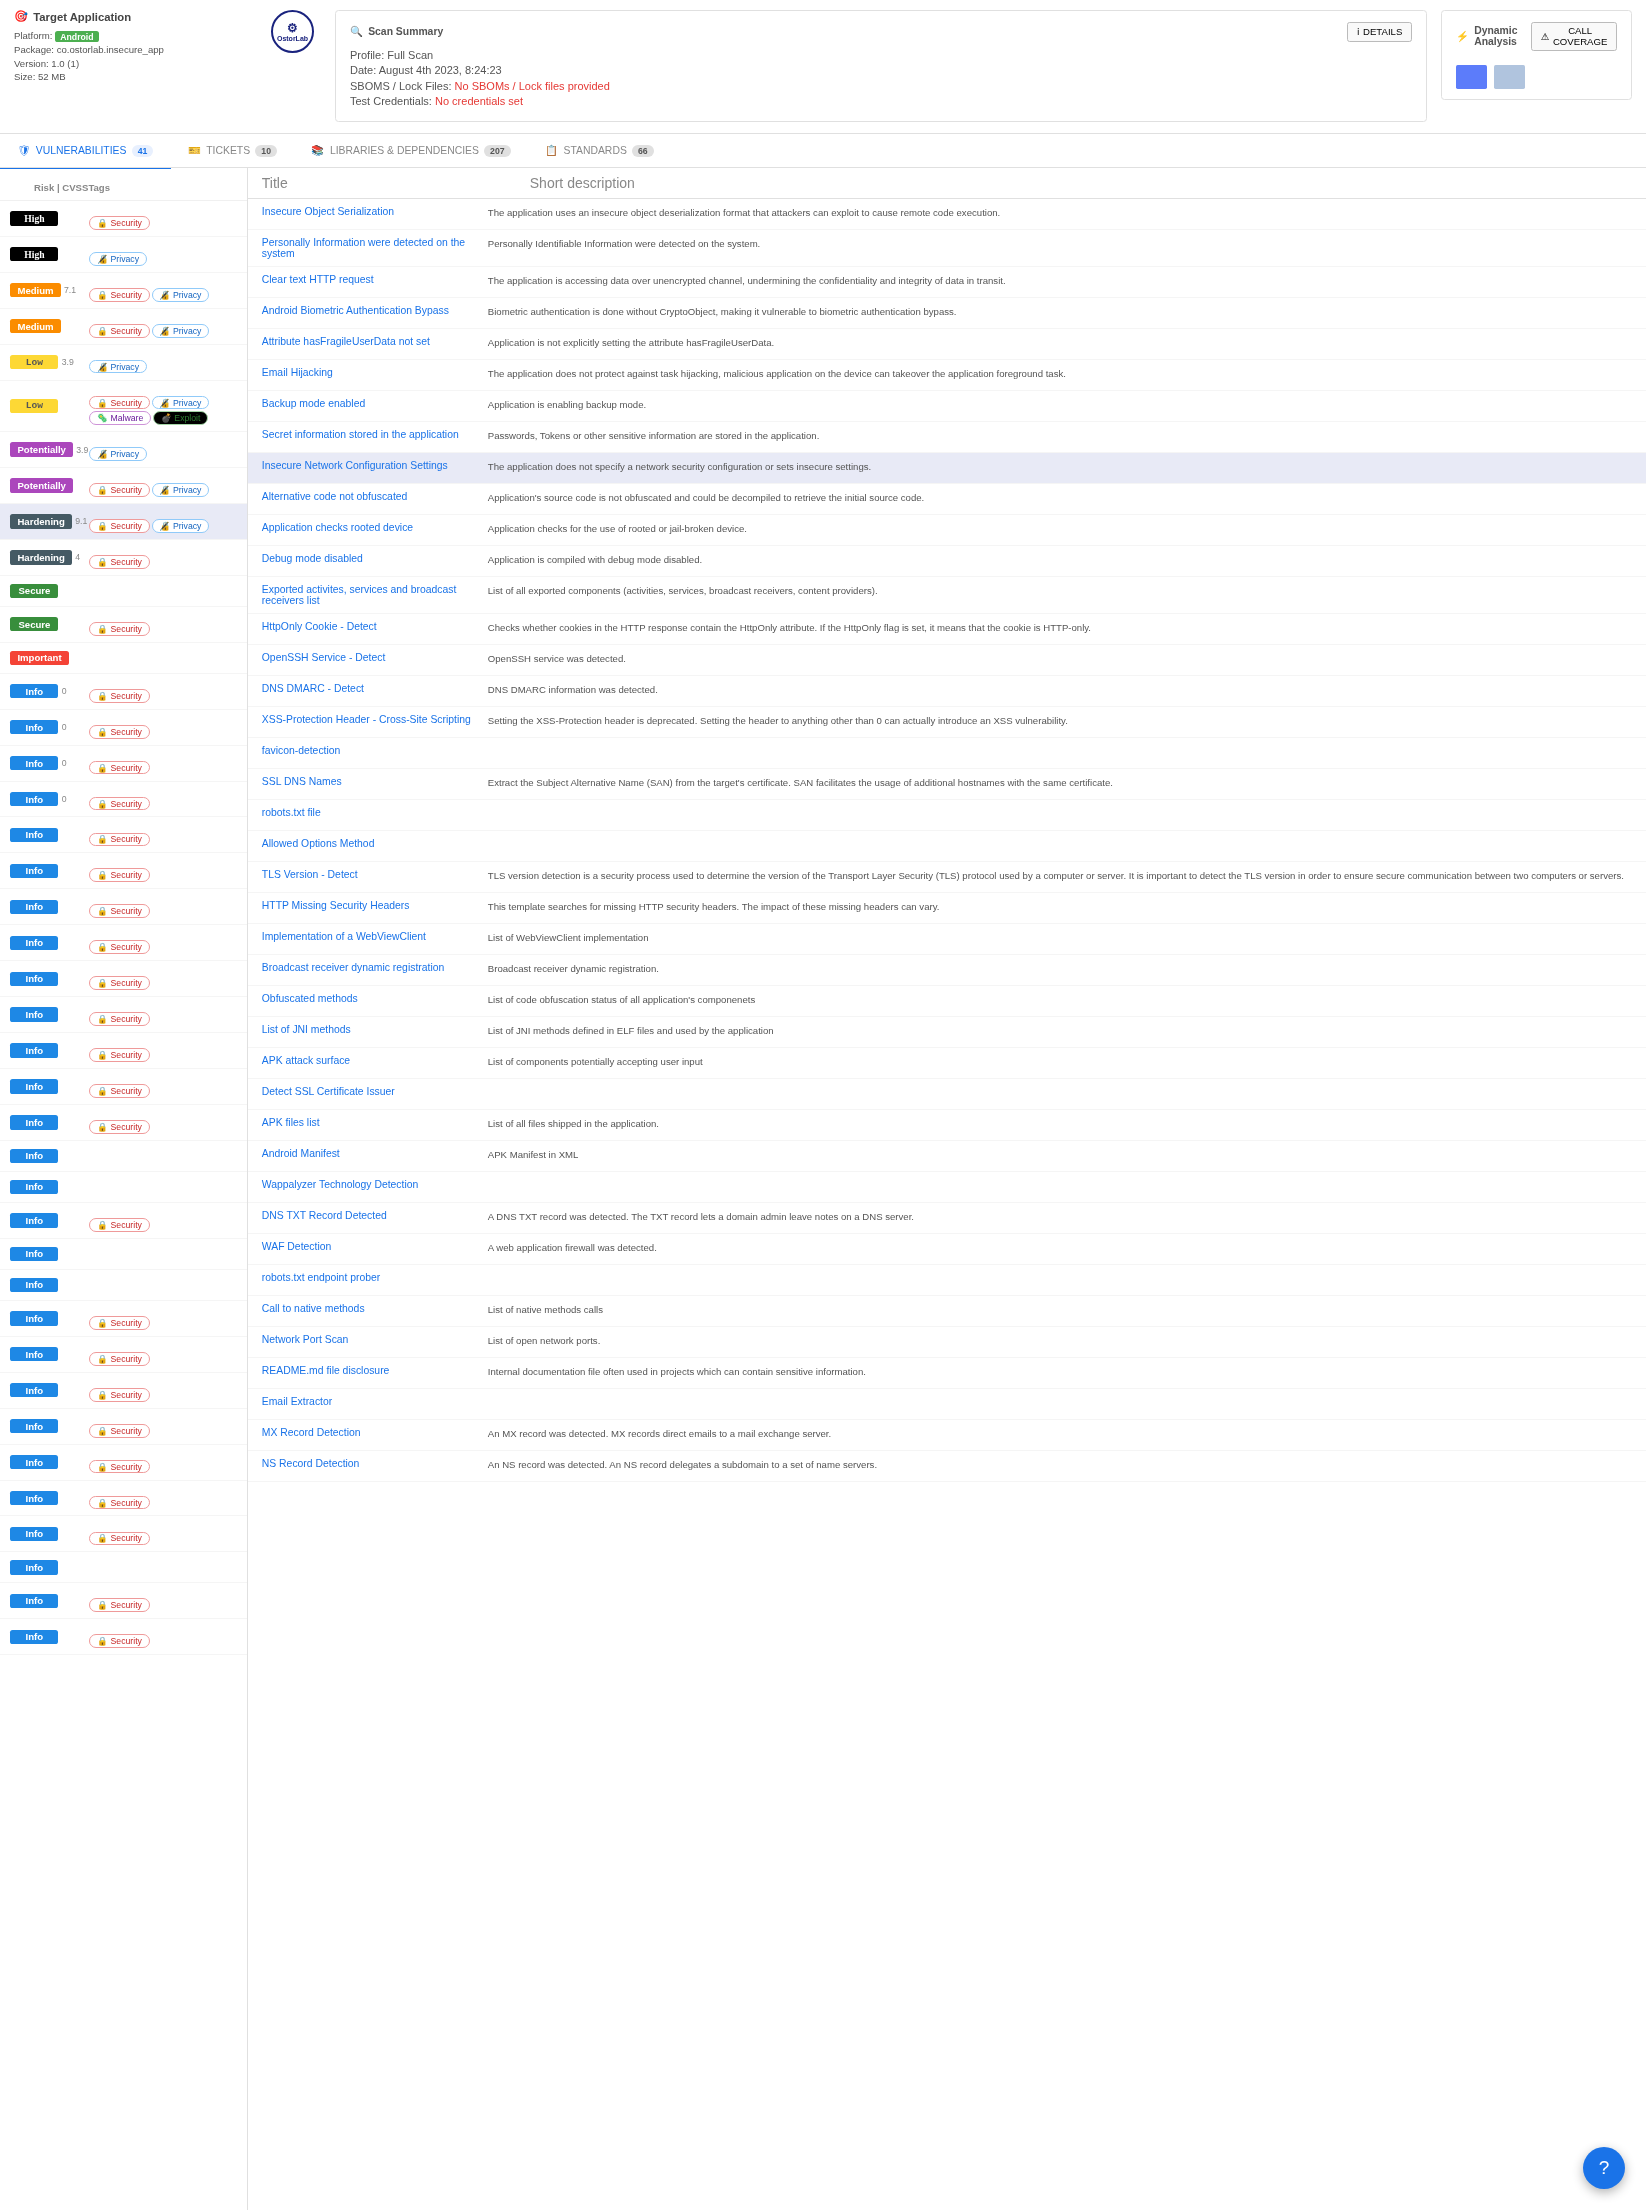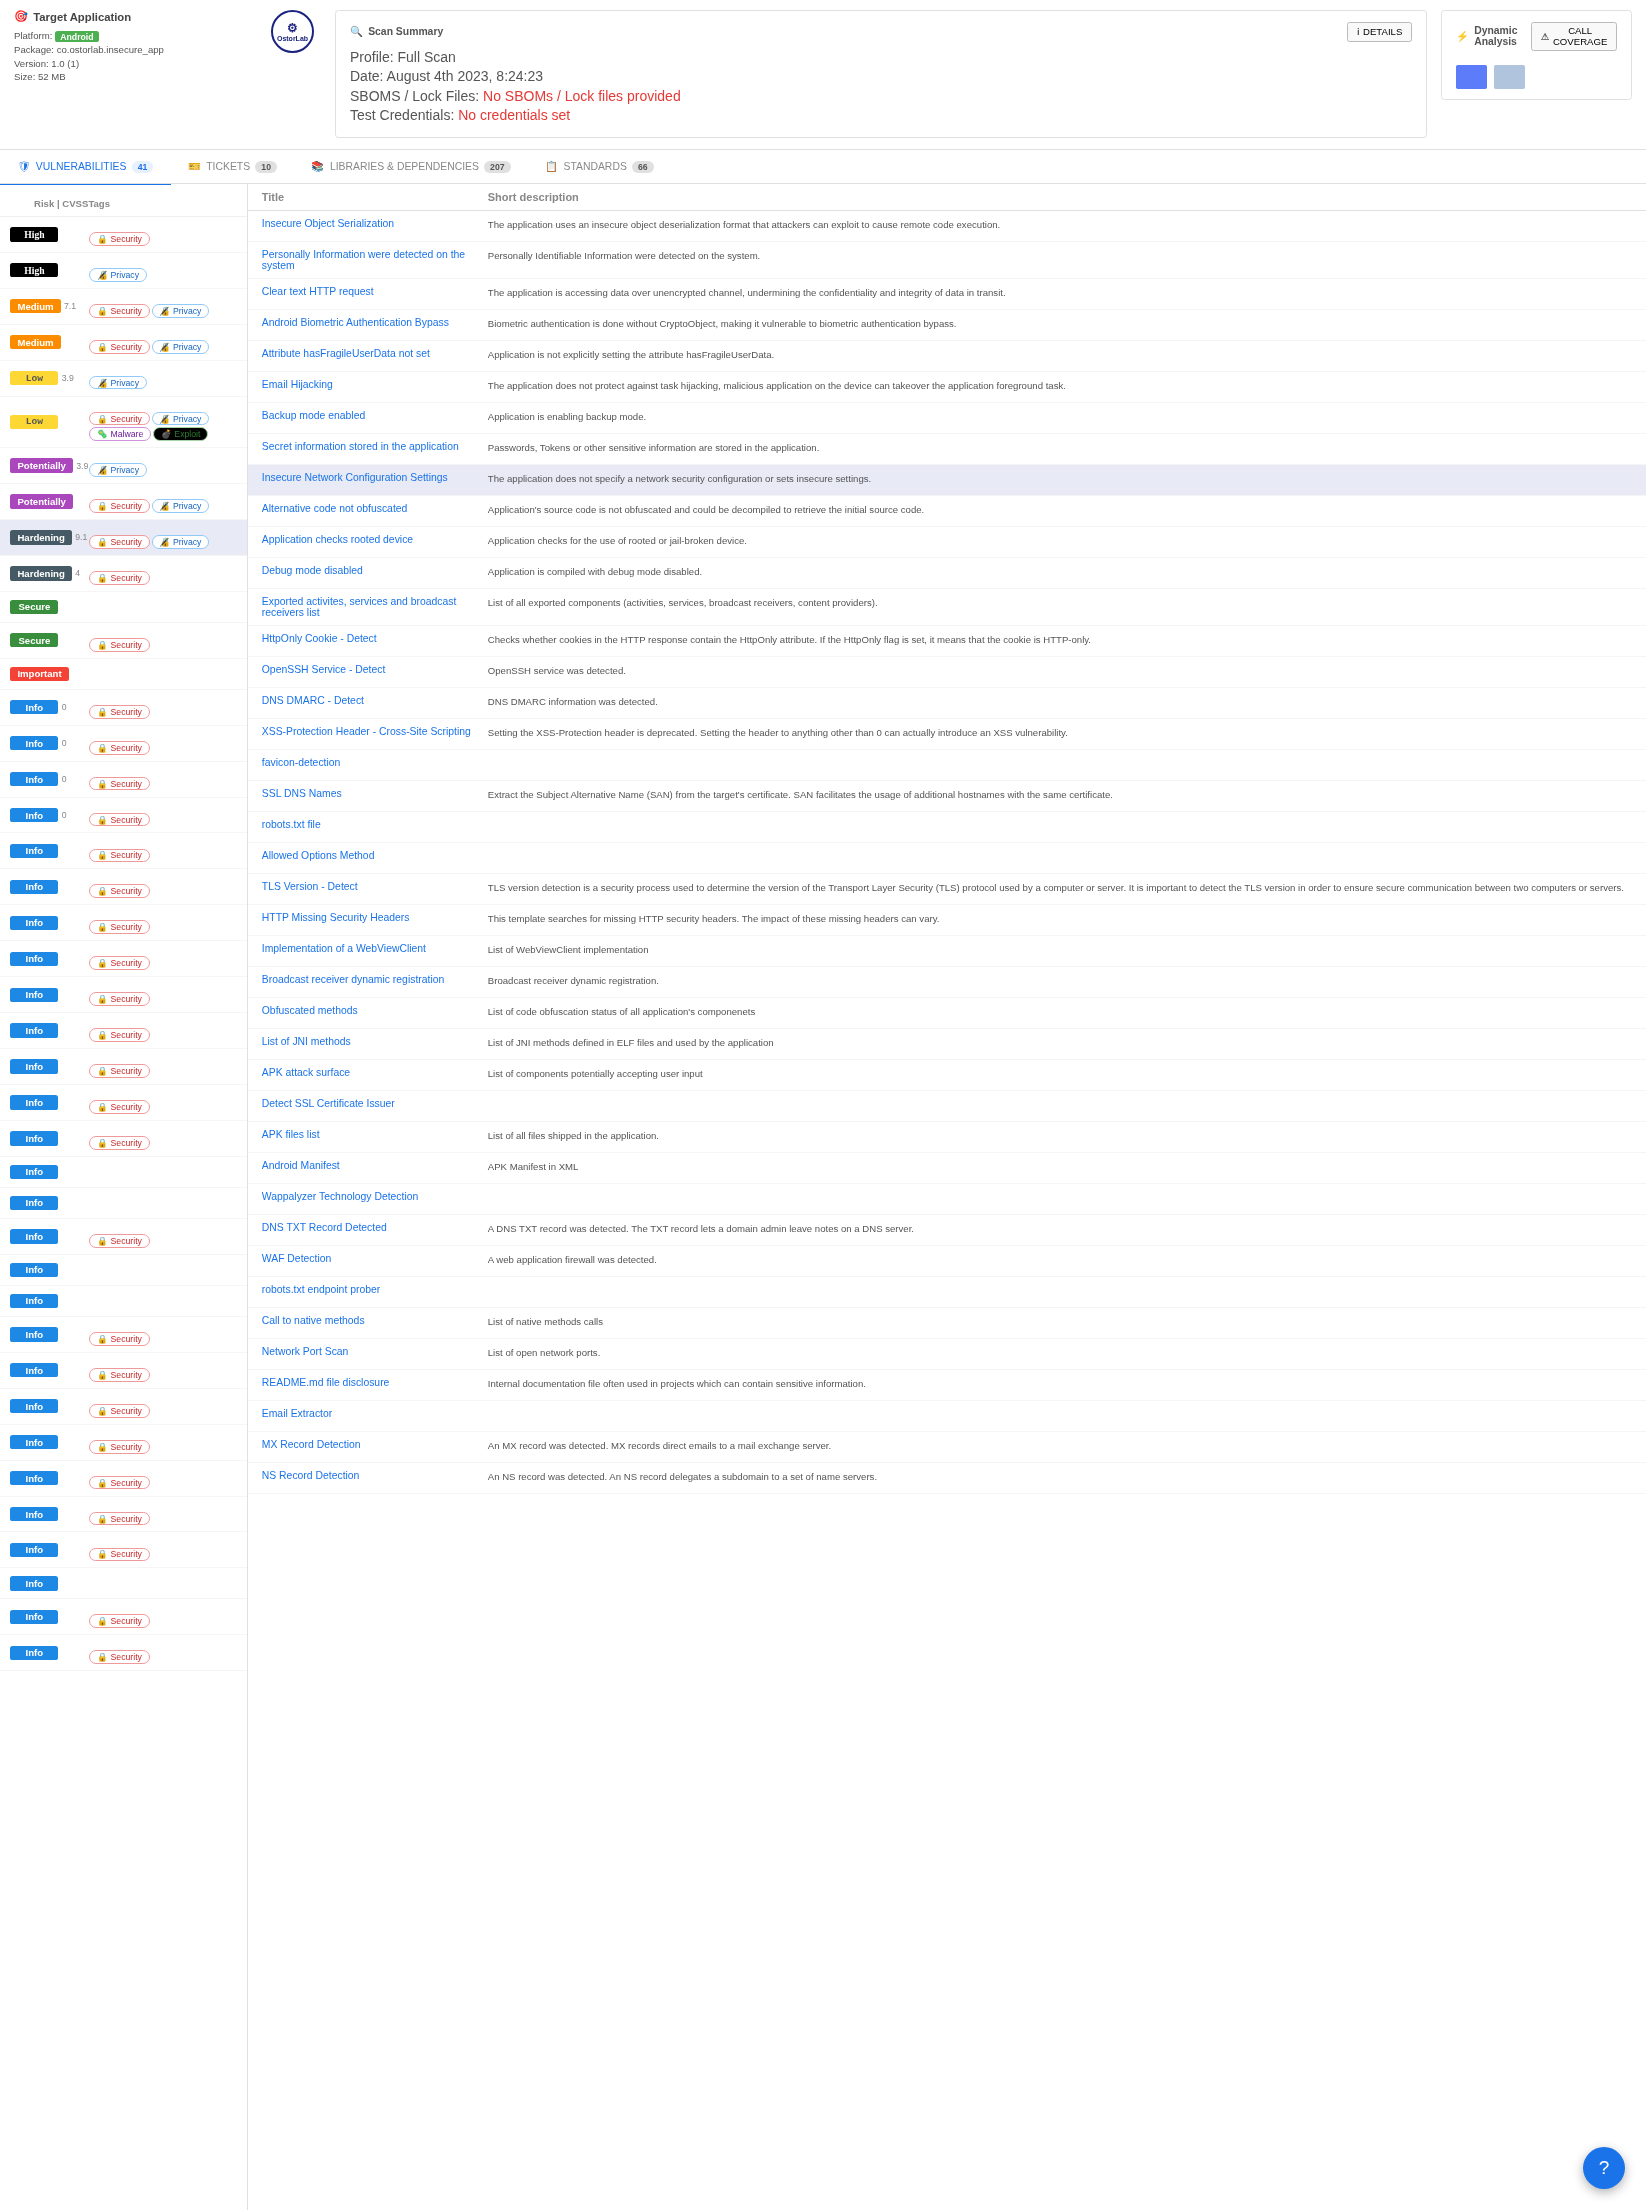--- a/index.html
+++ b/index.html
@@ -10,21 +10,21 @@
     .app-info .app-title { font-size: 11.3px; font-weight: 600; color: #444; display: flex; align-items: center; gap: 5.2px; margin-bottom: 7px; }
     .app-info .info-row { font-size: 9.6px; color: #555; margin-bottom: 2.6px; }
     .app-info .android-badge { background: #4CAF50; color: #fff; border-radius: 2.6px; padding: 0.9px 5.2px; font-size: 8.7px; font-weight: 600; }
     .logo-circle { width: 43px; height: 43px; border-radius: 50%; border: 2.6px solid #1a237e; display: flex; align-items: center; justify-content: center; background: #fff; }
     .logo-inner { font-size: 7.8px; font-weight: 700; color: #1a237e; text-align: center; line-height: 1.2; }
 
     .scan-summary { flex: 1; border: 0.9px solid #e0e0e0; border-radius: 3.5px; padding: 10.4px 14px; background: #fff; }
     .scan-summary .summary-header { display: flex; justify-content: space-between; align-items: center; margin-bottom: 7px; }
     .scan-summary .summary-title { font-size: 10.4px; font-weight: 600; color: #555; display: flex; align-items: center; gap: 5.2px; }
     .details-btn { border: 0.9px solid #bbb; background: #f9f9f9; border-radius: 2.6px; padding: 2.6px 8.7px; font-size: 9.6px; cursor: pointer; display: flex; align-items: center; gap: 3.5px; }
-    .scan-summary .info-row { font-size: 14px; color: #555; margin-bottom: 3.5px; }
+    .scan-summary .info-row { font-size: 11px; color: #555; margin-bottom: 3.5px; }
     .scan-summary .info-row span.label { font-weight: 500; }
     .highlight { color: #e53935; font-weight: 500; }
 
     .dynamic-analysis { flex: 0 0 191px; border: 0.9px solid #e0e0e0; border-radius: 3.5px; padding: 10.4px 14px; background: #fff; }
     .dynamic-analysis .da-header { display: flex; justify-content: space-between; align-items: center; margin-bottom: 7px; }
     .da-title { font-size: 10.4px; font-weight: 600; color: #555; display: flex; align-items: center; gap: 5.2px; }
     .call-cov-btn { border: 0.9px solid #bbb; background: #f9f9f9; border-radius: 2.6px; padding: 2.6px 8.7px; font-size: 9.6px; cursor: pointer; display: flex; align-items: center; gap: 3.5px; }
     .thumbnail-area { display: flex; gap: 7px; margin-top: 14px; }
     .thumb { width: 31px; height: 24px; background: #b0c4de; border-radius: 1.7px; }
     .thumb.active { background: #5c7cfa; }
@@ -57,21 +57,21 @@
     .risk-info { background: #1e88e5; }
     .cvss-val { font-size: 8.7px; margin-left: 1.7px; }
 
     .tag { display: inline-flex; align-items: center; gap: 2.6px; border-radius: 8.7px; padding: 0.9px 7px; font-size: 8.7px; font-weight: 500; margin: 0.9px; border: 0.9px solid transparent; }
     .tag-security { border-color: #ef9a9a; color: #c62828; background: #fff; }
     .tag-privacy { border-color: #90caf9; color: #1565c0; background: #fff; }
     .tag-malware { border-color: #ce93d8; color: #6a1b9a; background: #fff; }
     .tag-exploit { border-color: #a5d6a7; color: #2e7d32; background: #000000; }
     .tags-col { flex: 0 0 148px; display: flex; flex-wrap: wrap; align-items: center; margin-top: 9px; }
 
-    .right-col-headers { display: flex; padding: 7px 14px; border-bottom: 0.9px solid #e0e0e0; font-size: 11px; color: #888; font-weight: 700; }
+    .right-col-headers { display: flex; padding: 7px 14px; border-bottom: 0.9px solid #e0e0e0; font-size: 14px; color: #888; font-weight: 400; gap: 42px; }
     .col-title { flex: 0 0 226px; }
     .col-desc { flex: 1; }
 
     .vuln-right-row { display: flex; align-items: flex-start; padding: 7px 14px; border-bottom: 0.9px solid #f5f5f5; min-height: 31px; }
     .vuln-right-row.highlighted { background: #e8eaf6; }
     .vuln-title { flex: 0 0 226px; font-size: 10.4px; color: #1a73e8; cursor: pointer; padding-right: 10.4px; }
     .vuln-desc { flex: 1; font-size: 9.6px; color: #555; line-height: 1.5; }
     
     .fab { position: fixed; bottom: 21px; right: 21px; width: 42px; height: 42px; background: #1a73e8; border-radius: 50%; display: flex; align-items: center; justify-content: center; color: #fff; font-size: 19px; cursor: pointer; box-shadow: 0 3.5px 10.4px rgba(0,0,0,0.3); }
   </style>

